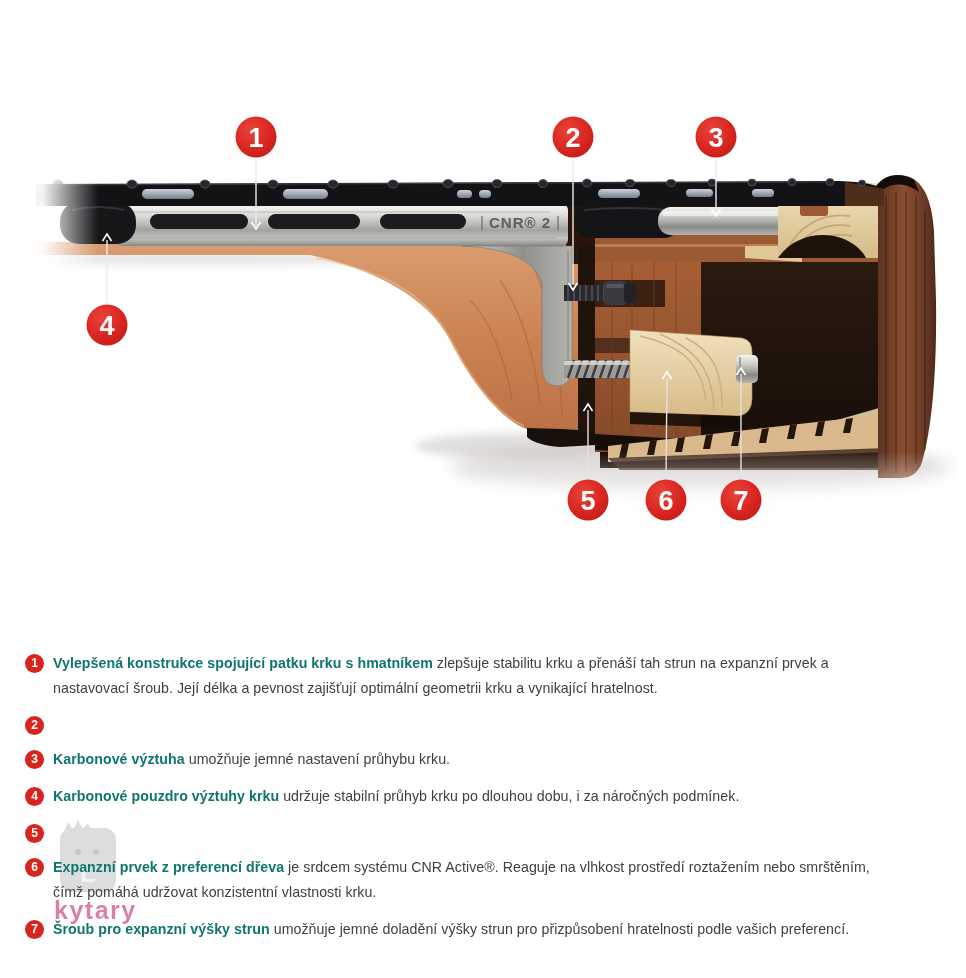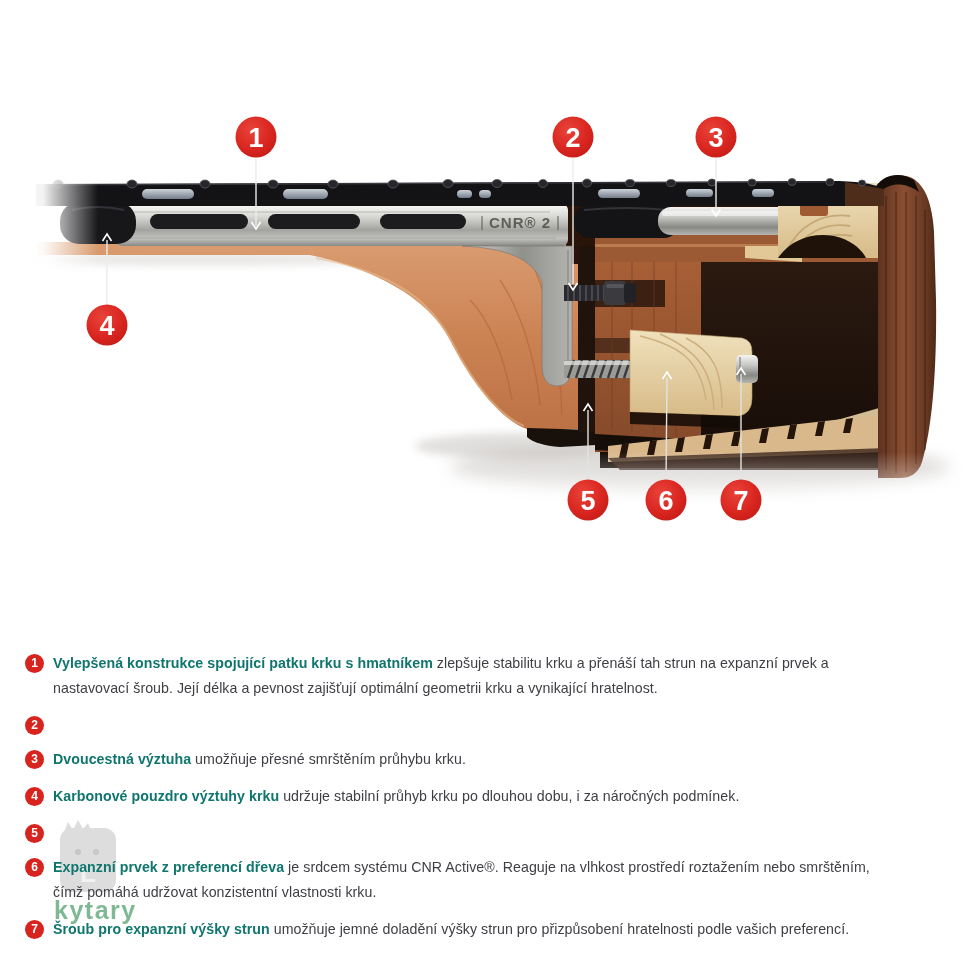--- a/index.html
+++ b/index.html
@@ -23,21 +23,21 @@
     flex:0 0 auto;width:19px;height:19px;border-radius:50%;
     background:#d8241e;color:#ffffff;font-size:12px;font-weight:700;
     text-align:center;line-height:19px;margin-top:3px;
   }
   
   .watermark{
     position:absolute;left:54px;top:818px;width:80px;z-index:1;opacity:.55;
     text-align:left;pointer-events:none;
   }
   .watermark .wm-word{
-    font-size:25px;font-weight:700;color:#15803d;letter-spacing:1.5px;margin-top:-4px;
+    font-size:25px;font-weight:700;color:#be185d;letter-spacing:1.5px;margin-top:-4px;
   }
 </style>
 </head>
 <body>
 
 <div class="canvas">
 
   <svg class="diagram" width="966" height="620" viewBox="0 0 966 620">
     <defs>
       <linearGradient id="gMetal" x1="0" y1="0" x2="0" y2="1">
@@ -313,21 +313,21 @@
   <div class="legend">
     <div class="row">
       <span class="badge">1</span>
       <span><b>Vylepšená konstrukce spojující patku krku s hmatníkem</b><span> zlepšuje stabilitu krku a přenáší tah strun na expanzní prvek a nastavovací šroub. Její délka a pevnost zajišťují optimální geometrii krku a vynikající hratelnost.</span></span>
     </div>
     <div class="row">
       <span class="badge">2</span>
     </div>
     <div class="row">
       <span class="badge">3</span>
-      <span><b>Dvoucestná výztuha</b><span> umožňuje přesné smrštěním průhybu krku.</span></span>
+      <span><b>Karbonové výztuha</b><span> umožňuje jemné nastavení průhybu krku.</span></span>
     </div>
     <div class="row">
       <span class="badge">4</span>
       <span><b>Karbonové pouzdro výztuhy krku</b><span> udržuje stabilní průhyb krku po dlouhou dobu, i za náročných podmínek.</span></span>
     </div>
     <div class="row">
       <span class="badge">5</span>
     </div>
     <div class="row">
       <span class="badge">6</span>

